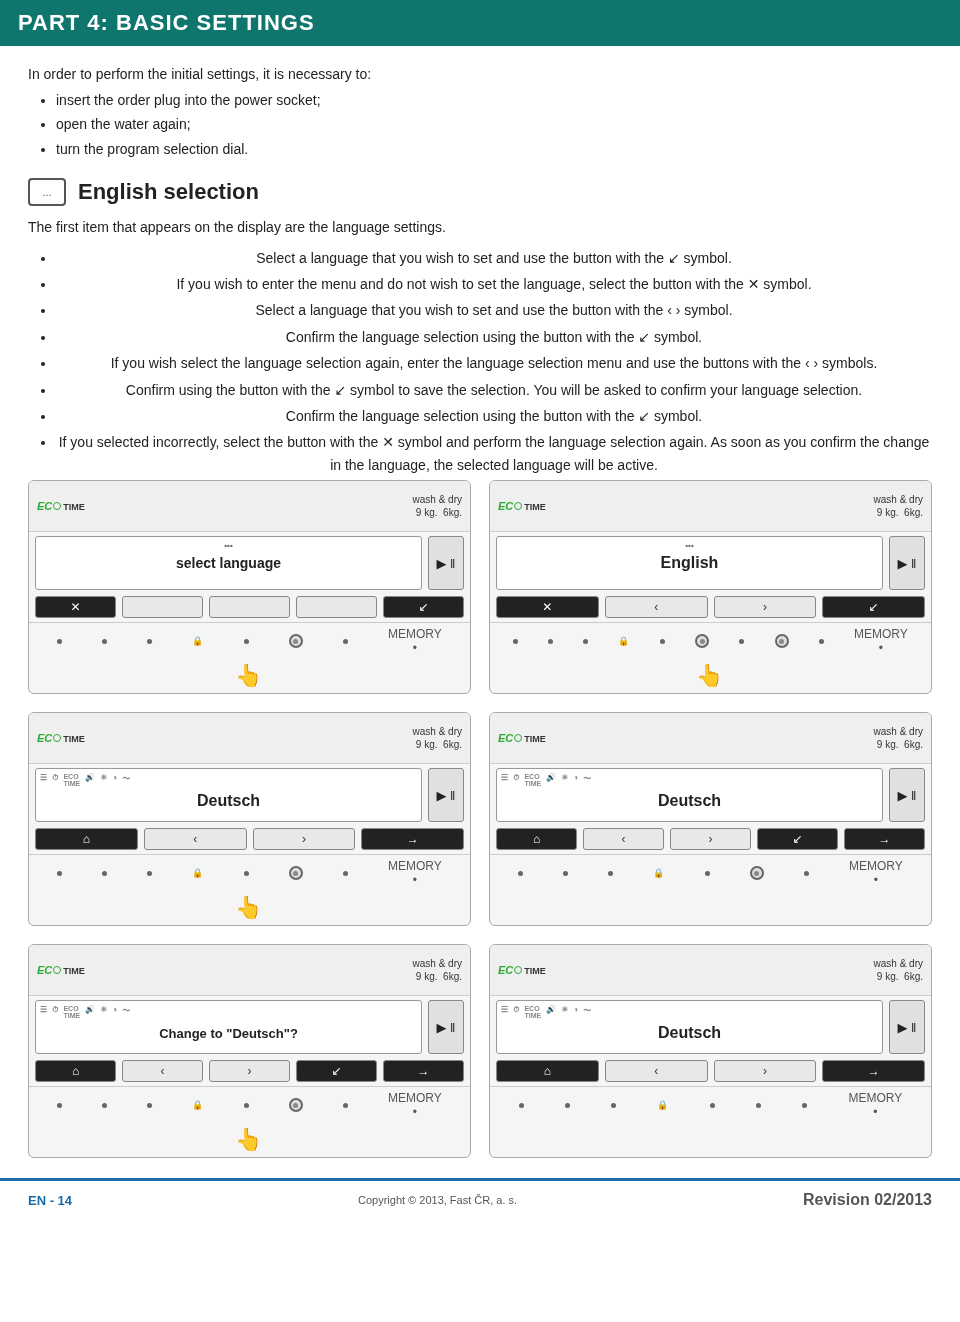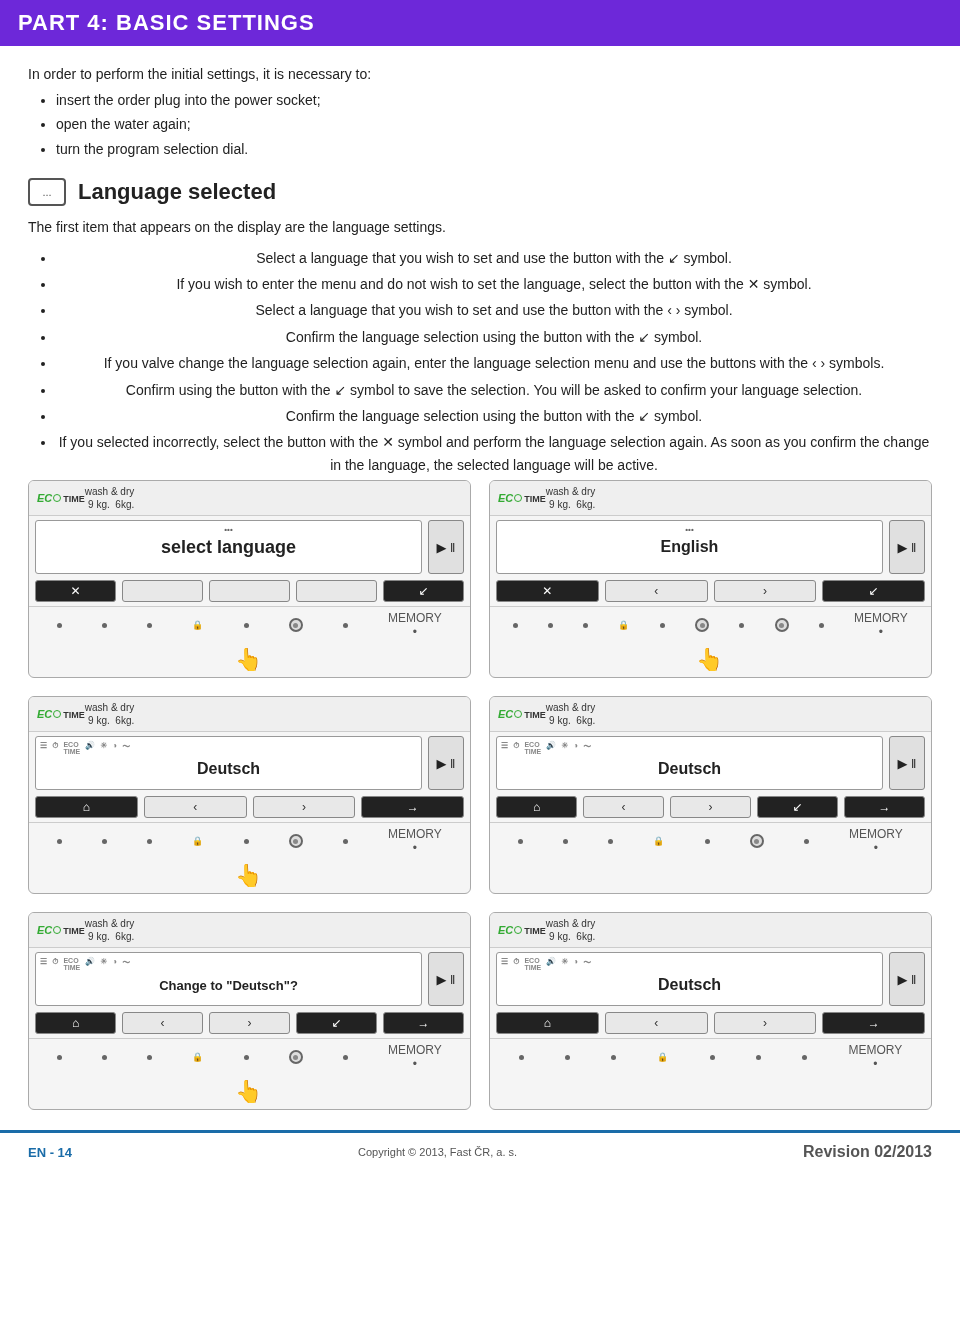--- a/index.html
+++ b/index.html
@@ -8,21 +8,21 @@
       font-size: 14px;
       background: #fff;
       color: #222;
       width: 960px;
       min-height: 1322px;
       position: relative;
     }
 
     
     .header-bar {
-      background: #6d28d9;
+      background: #0f766e;
       padding: 10px 18px;
       margin-bottom: 18px;
     }
     .header-bar h1 {
       color: #fff;
       font-size: 22px;
       font-weight: 900;
       letter-spacing: 1px;
       text-transform: uppercase;
     }
@@ -100,22 +100,23 @@
       border-radius: 6px;
       background: #f5f5f5;
       padding: 0;
       position: relative;
       overflow: hidden;
       min-height: 170px;
     }
 
     .washer-top-bar {
       display: flex;
-      align-items: center;
-      padding: 4px 8px;
+      justify-content: space-between;
+      align-items: center;
+      padding: 12px 8px;
       font-size: 9px;
       color: #333;
       border-bottom: 1px solid #ccc;
       background: #efefef;
     }
     .eco-logo {
       display: flex;
       align-items: baseline;
       gap: 1px;
       font-weight: 700;
@@ -314,51 +315,51 @@
       <li>insert the order plug into the power socket;</li>
       <li>open the water again;</li>
       <li>turn the program selection dial.</li>
     </ul>
   </div>
 
   <div class="section-heading">
     <div class="icon-display">
       <span>...</span>
     </div>
-    <h2>Language selected</h2>
+    <h2>English selection</h2>
   </div>
 
   <p style="margin-bottom:8px;line-height:1.6;">The first item that appears on the display are the language settings.</p>
 
   <ul class="bullet-list">
     <li>Select a language that you wish to set and use the button with the ↙ symbol.</li>
     <li>If you wish to enter the menu and do not wish to set the language, select the button with the ✕ symbol.</li>
     <li>Select a language that you wish to set and use the button with the ‹ › symbol.</li>
     <li>Confirm the language selection using the button with the ↙ symbol.</li>
-    <li>If you valve change the language selection again, enter the language selection menu and use the buttons with the ‹ › symbols.</li>
+    <li>If you wish select the language selection again, enter the language selection menu and use the buttons with the ‹ › symbols.</li>
     <li>Confirm using the button with the ↙ symbol to save the selection. You will be asked to confirm your language selection.</li>
     <li>Confirm the language selection using the button with the ↙ symbol.</li>
     <li>If you selected incorrectly, select the button with the ✕ symbol and perform the language selection again. As soon as you confirm the change in the language, the selected language will be active.</li>
   </ul>
 
   <div class="diagrams-grid">
 
     <div class="washer-panel">
       <div class="washer-top-bar">
         <div class="eco-logo">
           <span class="eco">EC</span>
             <span class="o-circle"></span>
           <span class="time-text">TIME</span>
         </div>
         <div class="wash-dry-text" style="white-space:pre;">wash &amp; dry
 9 kg.  6kg.</div>
       </div>
       <div class="washer-screen-row">
         <div class="washer-screen">
-          <span style="font-size:18px;font-weight:600;">select language</span>
+          <span style="font-size:14px;font-weight:600;">select language</span>
           <div class="screen-icons-top">
             <span>•••</span>
           </div>
         </div>
         <div class="washer-play-btn">
           <span>▶ ‖</span>
         </div>
       </div>
       <div class="washer-btn-row">
         <div class="btn-item dark">

